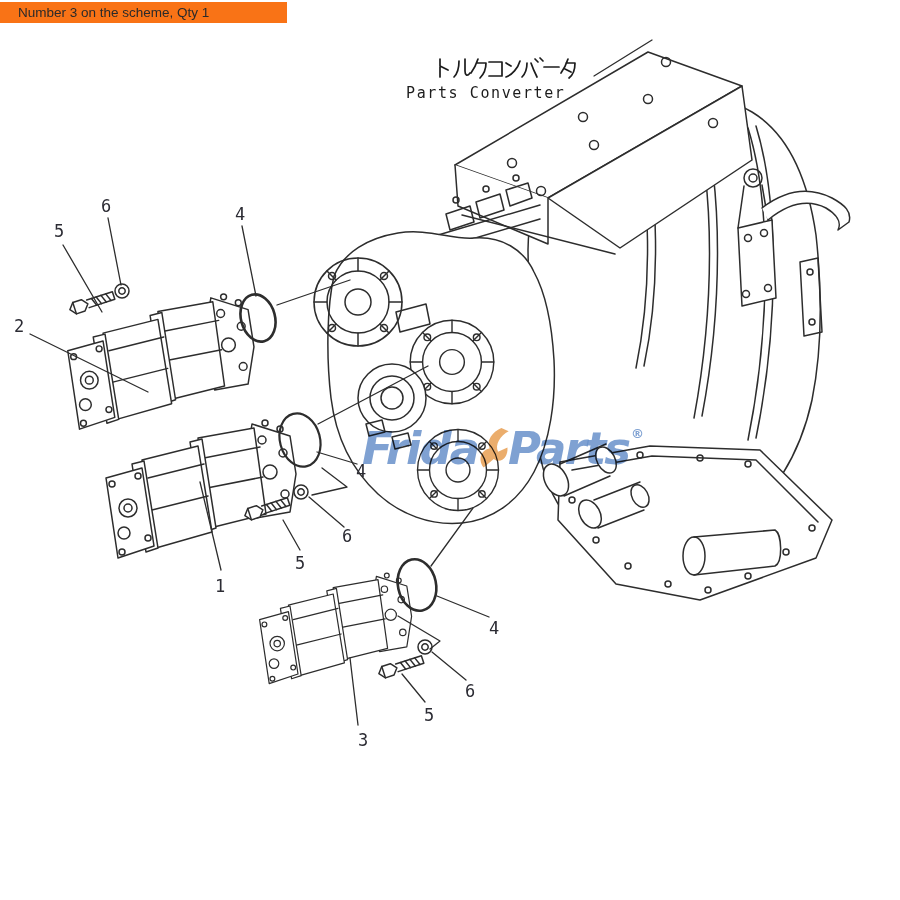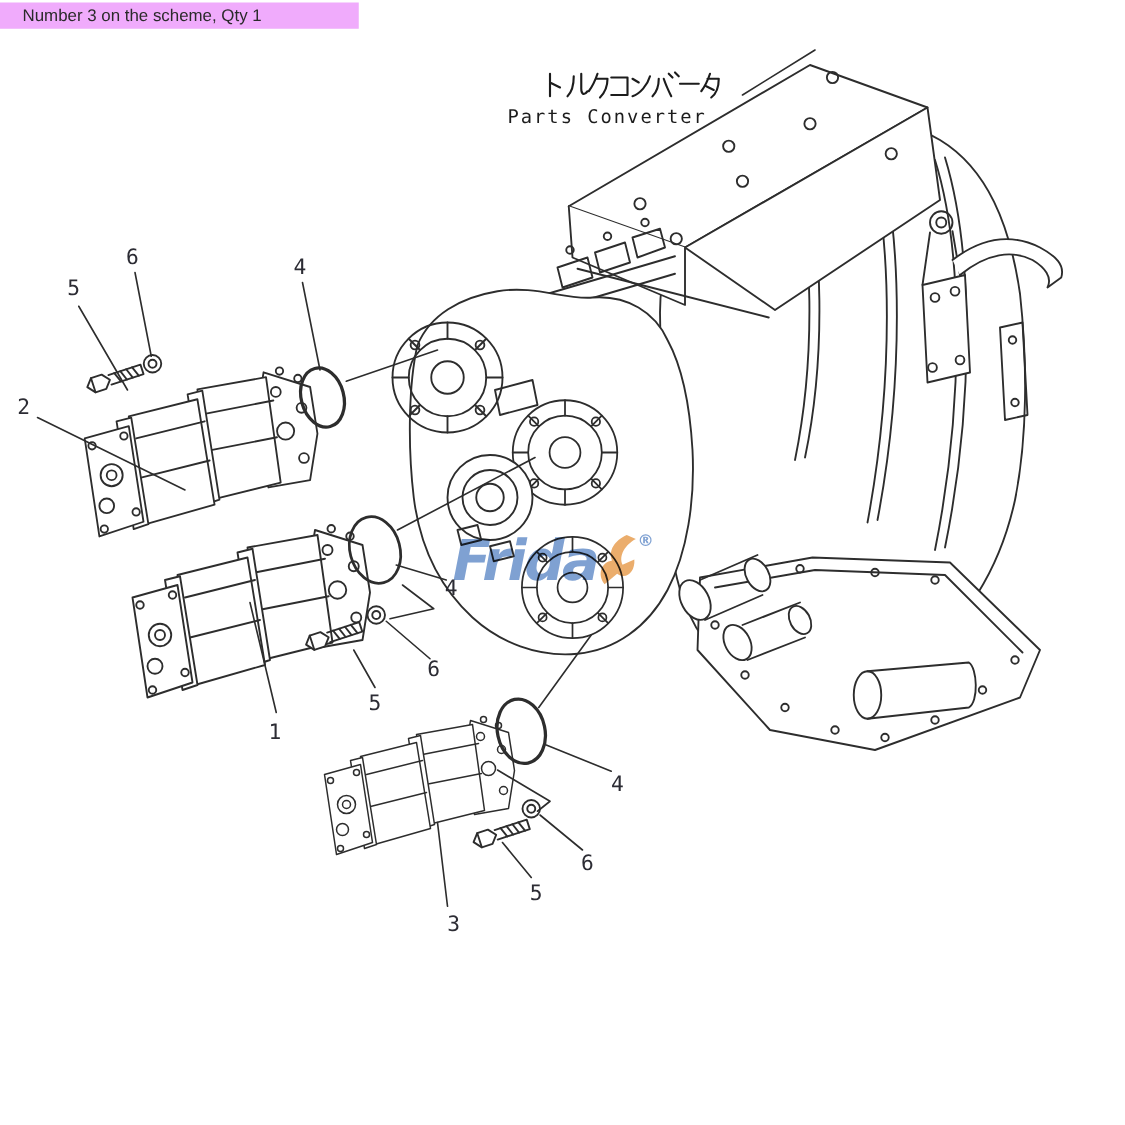--- a/index.html
+++ b/index.html
@@ -2,21 +2,21 @@
 <html><head>
 <meta charset="utf-8">
 <style>
   html,body{margin:0;padding:0}
   body{
     width:900px;height:900px;position:relative;background:#ffffff;
     font-family:"Liberation Sans",sans-serif;overflow:hidden;
   }
   .header-bar{
     position:absolute;left:0;top:2px;width:287px;height:21px;
-    background:#f0abfc;display:flex;align-items:center;
+    background:#f97316;display:flex;align-items:center;
     padding-left:18px;box-sizing:border-box;z-index:4;
   }
   .header-text{font-size:13.5px;color:#2a2a2a;white-space:nowrap}
   svg.diagram{position:absolute;left:0;top:0;z-index:1}
   .en-label{
     position:absolute;left:406px;top:84px;z-index:1;
     font-family:"DejaVu Sans Mono",monospace;font-size:15px;
     letter-spacing:1.6px;color:#1c1c1c;white-space:nowrap;
   }
   .watermark{
@@ -256,20 +256,21 @@
         <path d="M7,1 C5,7 3,11 0,15 M5,5 L14,5 C14,11 12,17 8,20 M4,11 L10,14"></path>
       </g>
   </g>
 </svg>
 
 <div class="watermark">
   <span>Frida</span>
   <svg class="wm-glyph" width="38" height="46" viewBox="0 0 32 42">
     <path d="M20,1 C12,6 8,14 12,21 C5,23 2,32 9,39 L17,30 C24,34 30,27 28,18 L20,23 C16,17 20,8 27,3 Z" fill="#e9a45c" opacity="0.9"></path>
   </svg>
+  <span>Parts</span>
   <span class="reg">®</span>
 </div>
 
 <div id="callout-layer">
     <span class="callout" style="left: 106px; top: 206px;">6</span>
     <span class="callout" style="left: 59px; top: 231px;">5</span>
     <span class="callout" style="left: 19px; top: 326px;">2</span>
     <span class="callout" style="left: 240px; top: 214px;">4</span>
     <span class="callout" style="left: 220px; top: 586px;">1</span>
     <span class="callout" style="left: 300px; top: 563px;">5</span>

